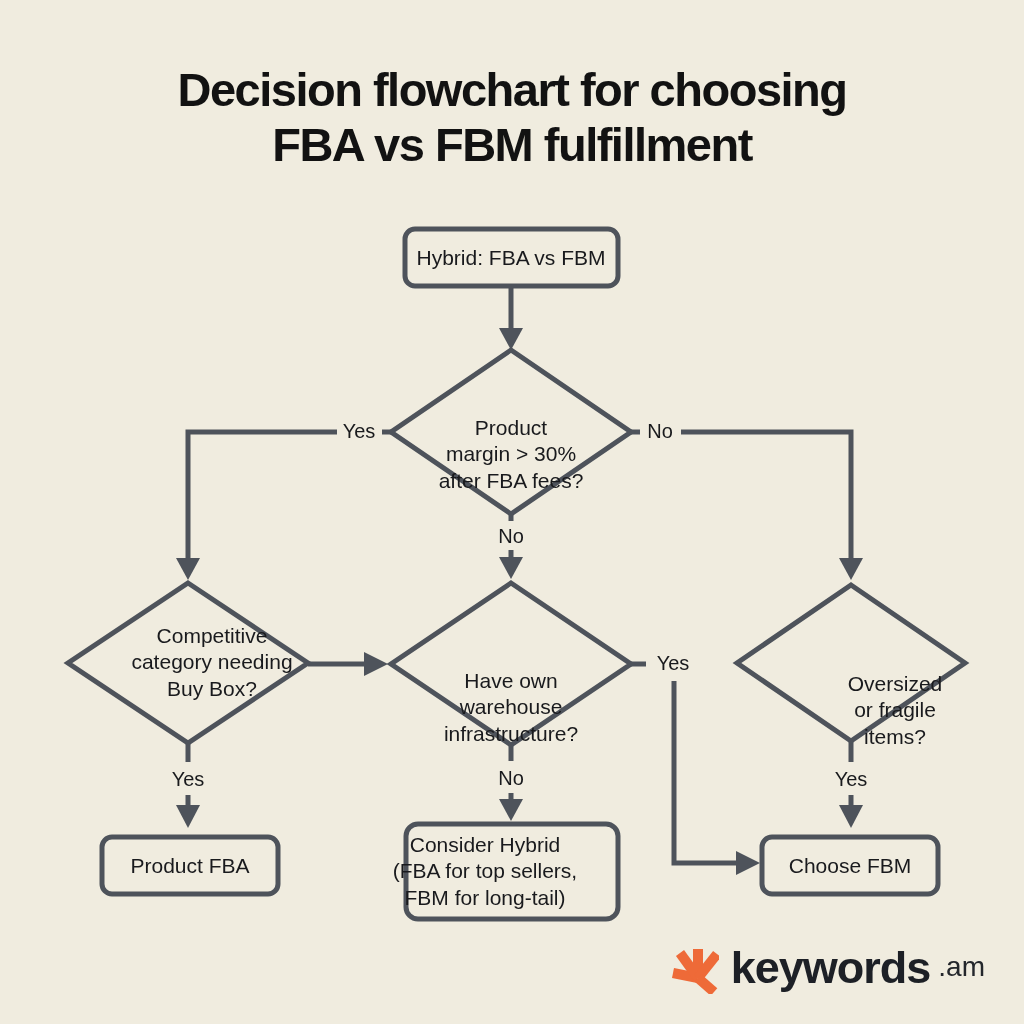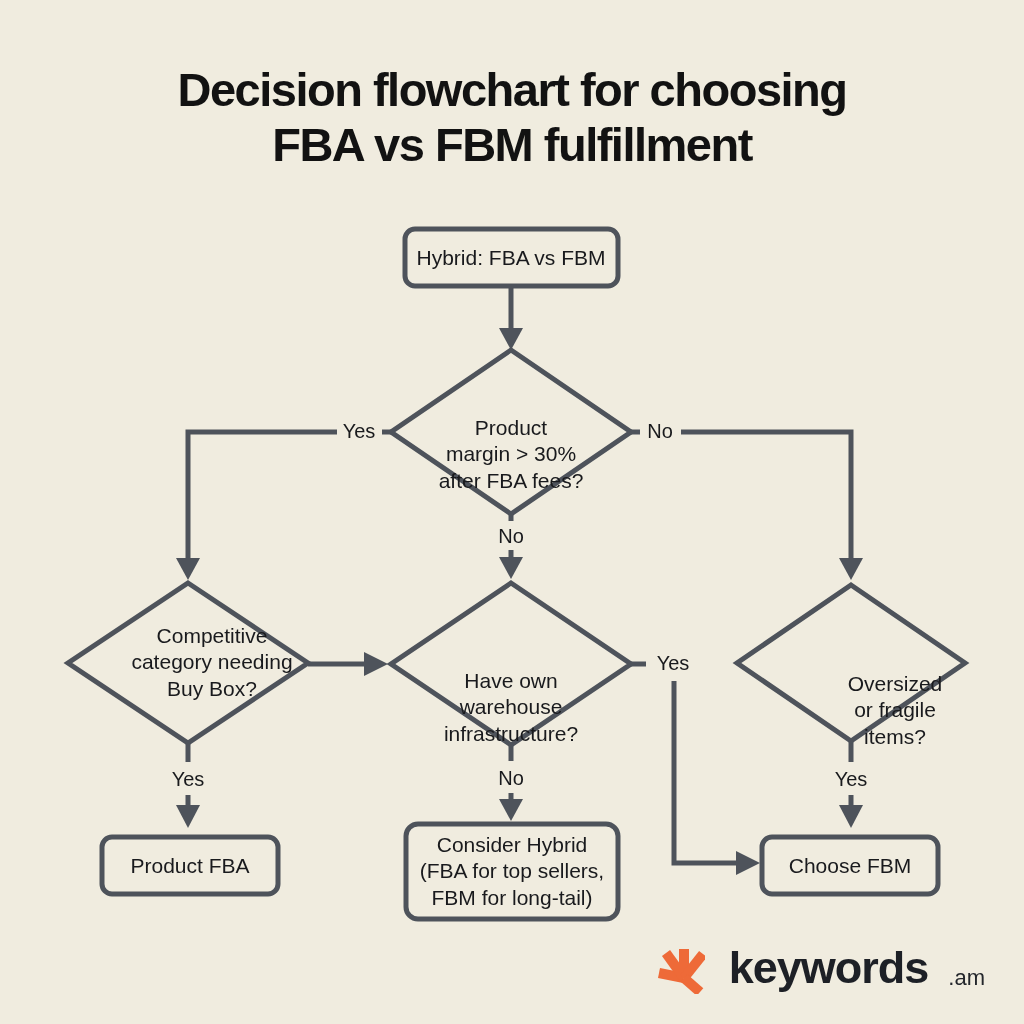--- a/index.html
+++ b/index.html
@@ -28,30 +28,30 @@
     position:absolute;transform:translate(-50%,-50%);
     text-align:center;white-space:pre-line;
     font-size:21px;line-height:1.26;color:#191a1d;
   }
   .edge-label{
     position:absolute;transform:translate(-50%,-50%);
     font-size:20px;color:#191a1d;white-space:nowrap;
   }
   .logo{
     position:absolute;right:58px;bottom:30px;
-    display:flex;align-items:center;gap:24px;
+    display:flex;align-items:center;gap:12px;
   }
   .logo-mark{width:48px;height:48px;flex:0 0 auto;margin-top:6px;}
   .logo-word{
     font-size:45px;font-weight:800;letter-spacing:-1px;
     color:#1d2026;line-height:1;
   }
   .logo-tld{
-    font-size:22px;font-weight:500;color:#24272c;line-height:1;
-    align-self:flex-end;margin-bottom:5px;margin-left:-4px;
+    font-size:28px;font-weight:500;color:#24272c;line-height:1;
+    align-self:flex-end;margin-bottom:13px;margin-left:-4px;
   }
 </style>
 </head>
 <body>
 
 <div class="canvas">
 
   <h1 class="title">Decision flowchart for choosing
 FBA vs FBM fulfillment</h1>
 
@@ -107,21 +107,21 @@
 after FBA fees?</div>
   <div class="label" style="left:188px;top:663px;margin-left:24px;">Competitive
 category needing
 Buy Box?</div>
   <div class="label" style="left:511px;top:664px;margin-top:44px;">Have own
 warehouse
 infrastructure?</div>
   <div class="label" style="left:895px;top:663px;margin-top:48px;">Oversized
 or fragile items?</div>
   <div class="label" style="left:190px;top:866px;">Product FBA</div>
-  <div class="label" style="left:512px;top:872px;">Consider Hybrid
+  <div class="label" style="left:485px;top:872px;">Consider Hybrid
 (FBA for top sellers,
 FBM for long-tail)</div>
   <div class="label" style="left:850px;top:866px;">Choose FBM</div>
 
   <div class="edge-label" style="left:359px;top:431px;">Yes</div>
   <div class="edge-label" style="left:660px;top:431px;">No</div>
   <div class="edge-label" style="left:511px;top:536px;">No</div>
   <div class="edge-label" style="left:673px;top:663px;">Yes</div>
   <div class="edge-label" style="left:188px;top:779px;">Yes</div>
   <div class="edge-label" style="left:511px;top:778px;">No</div>

